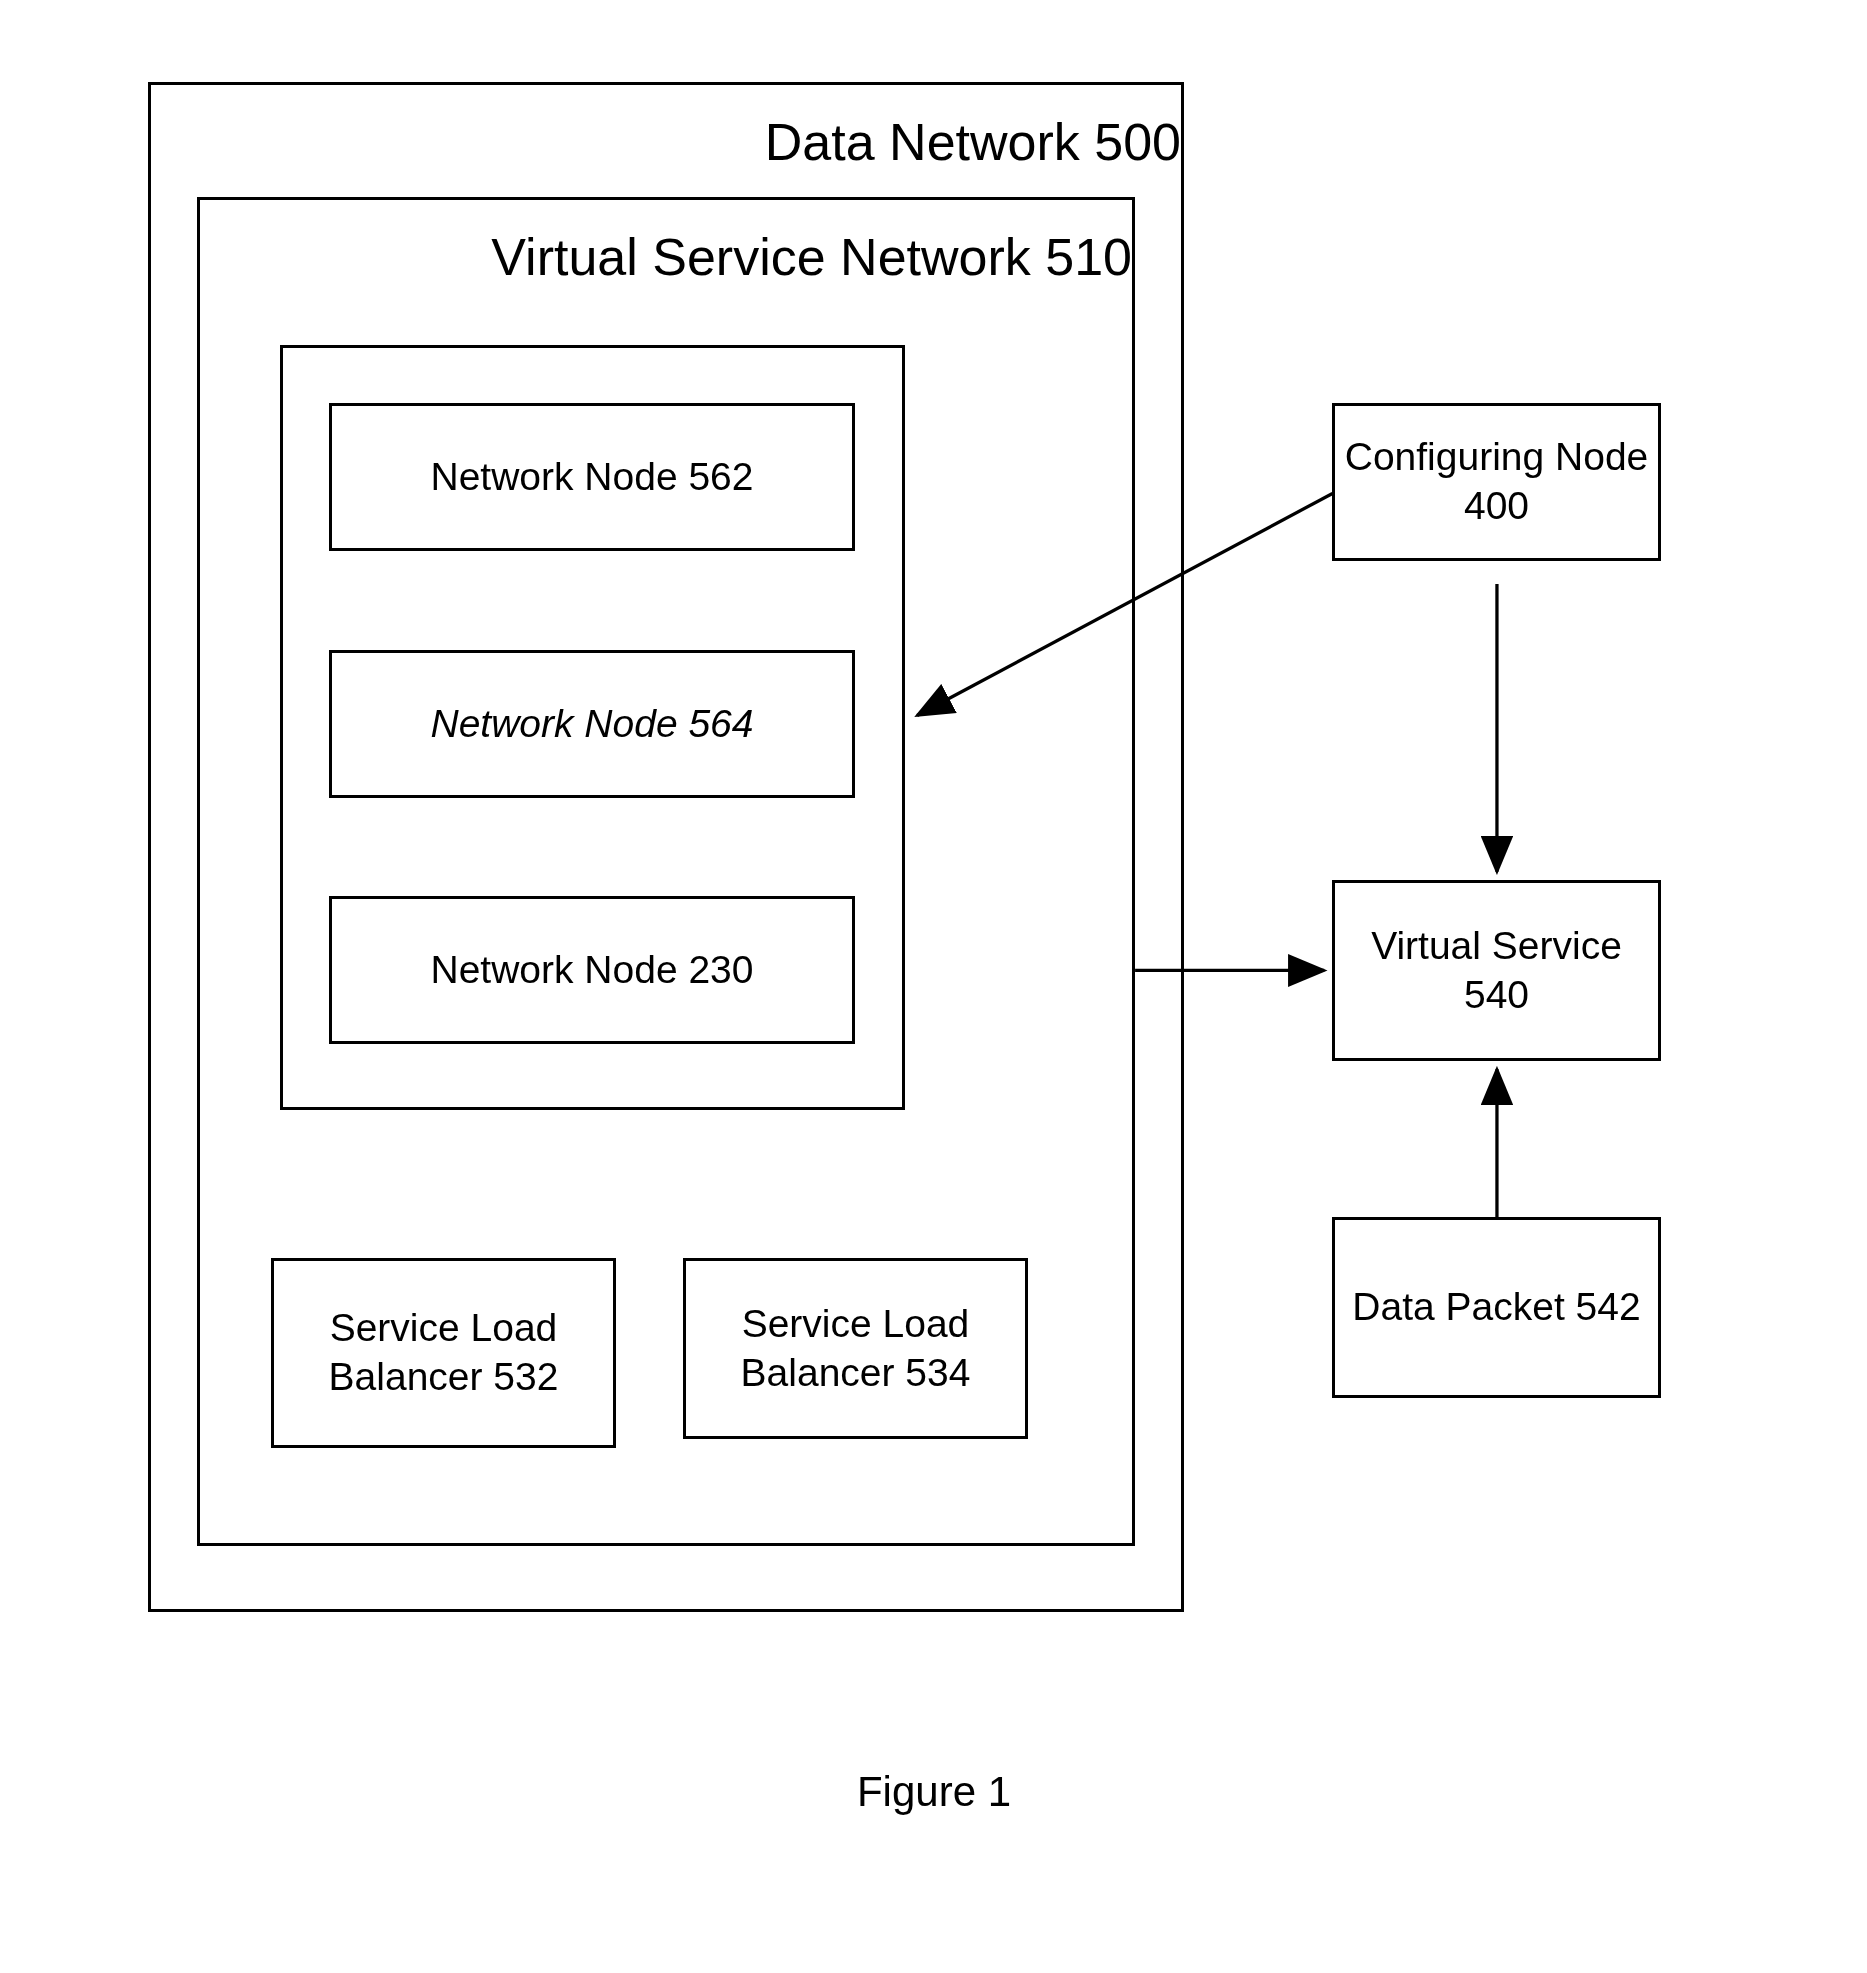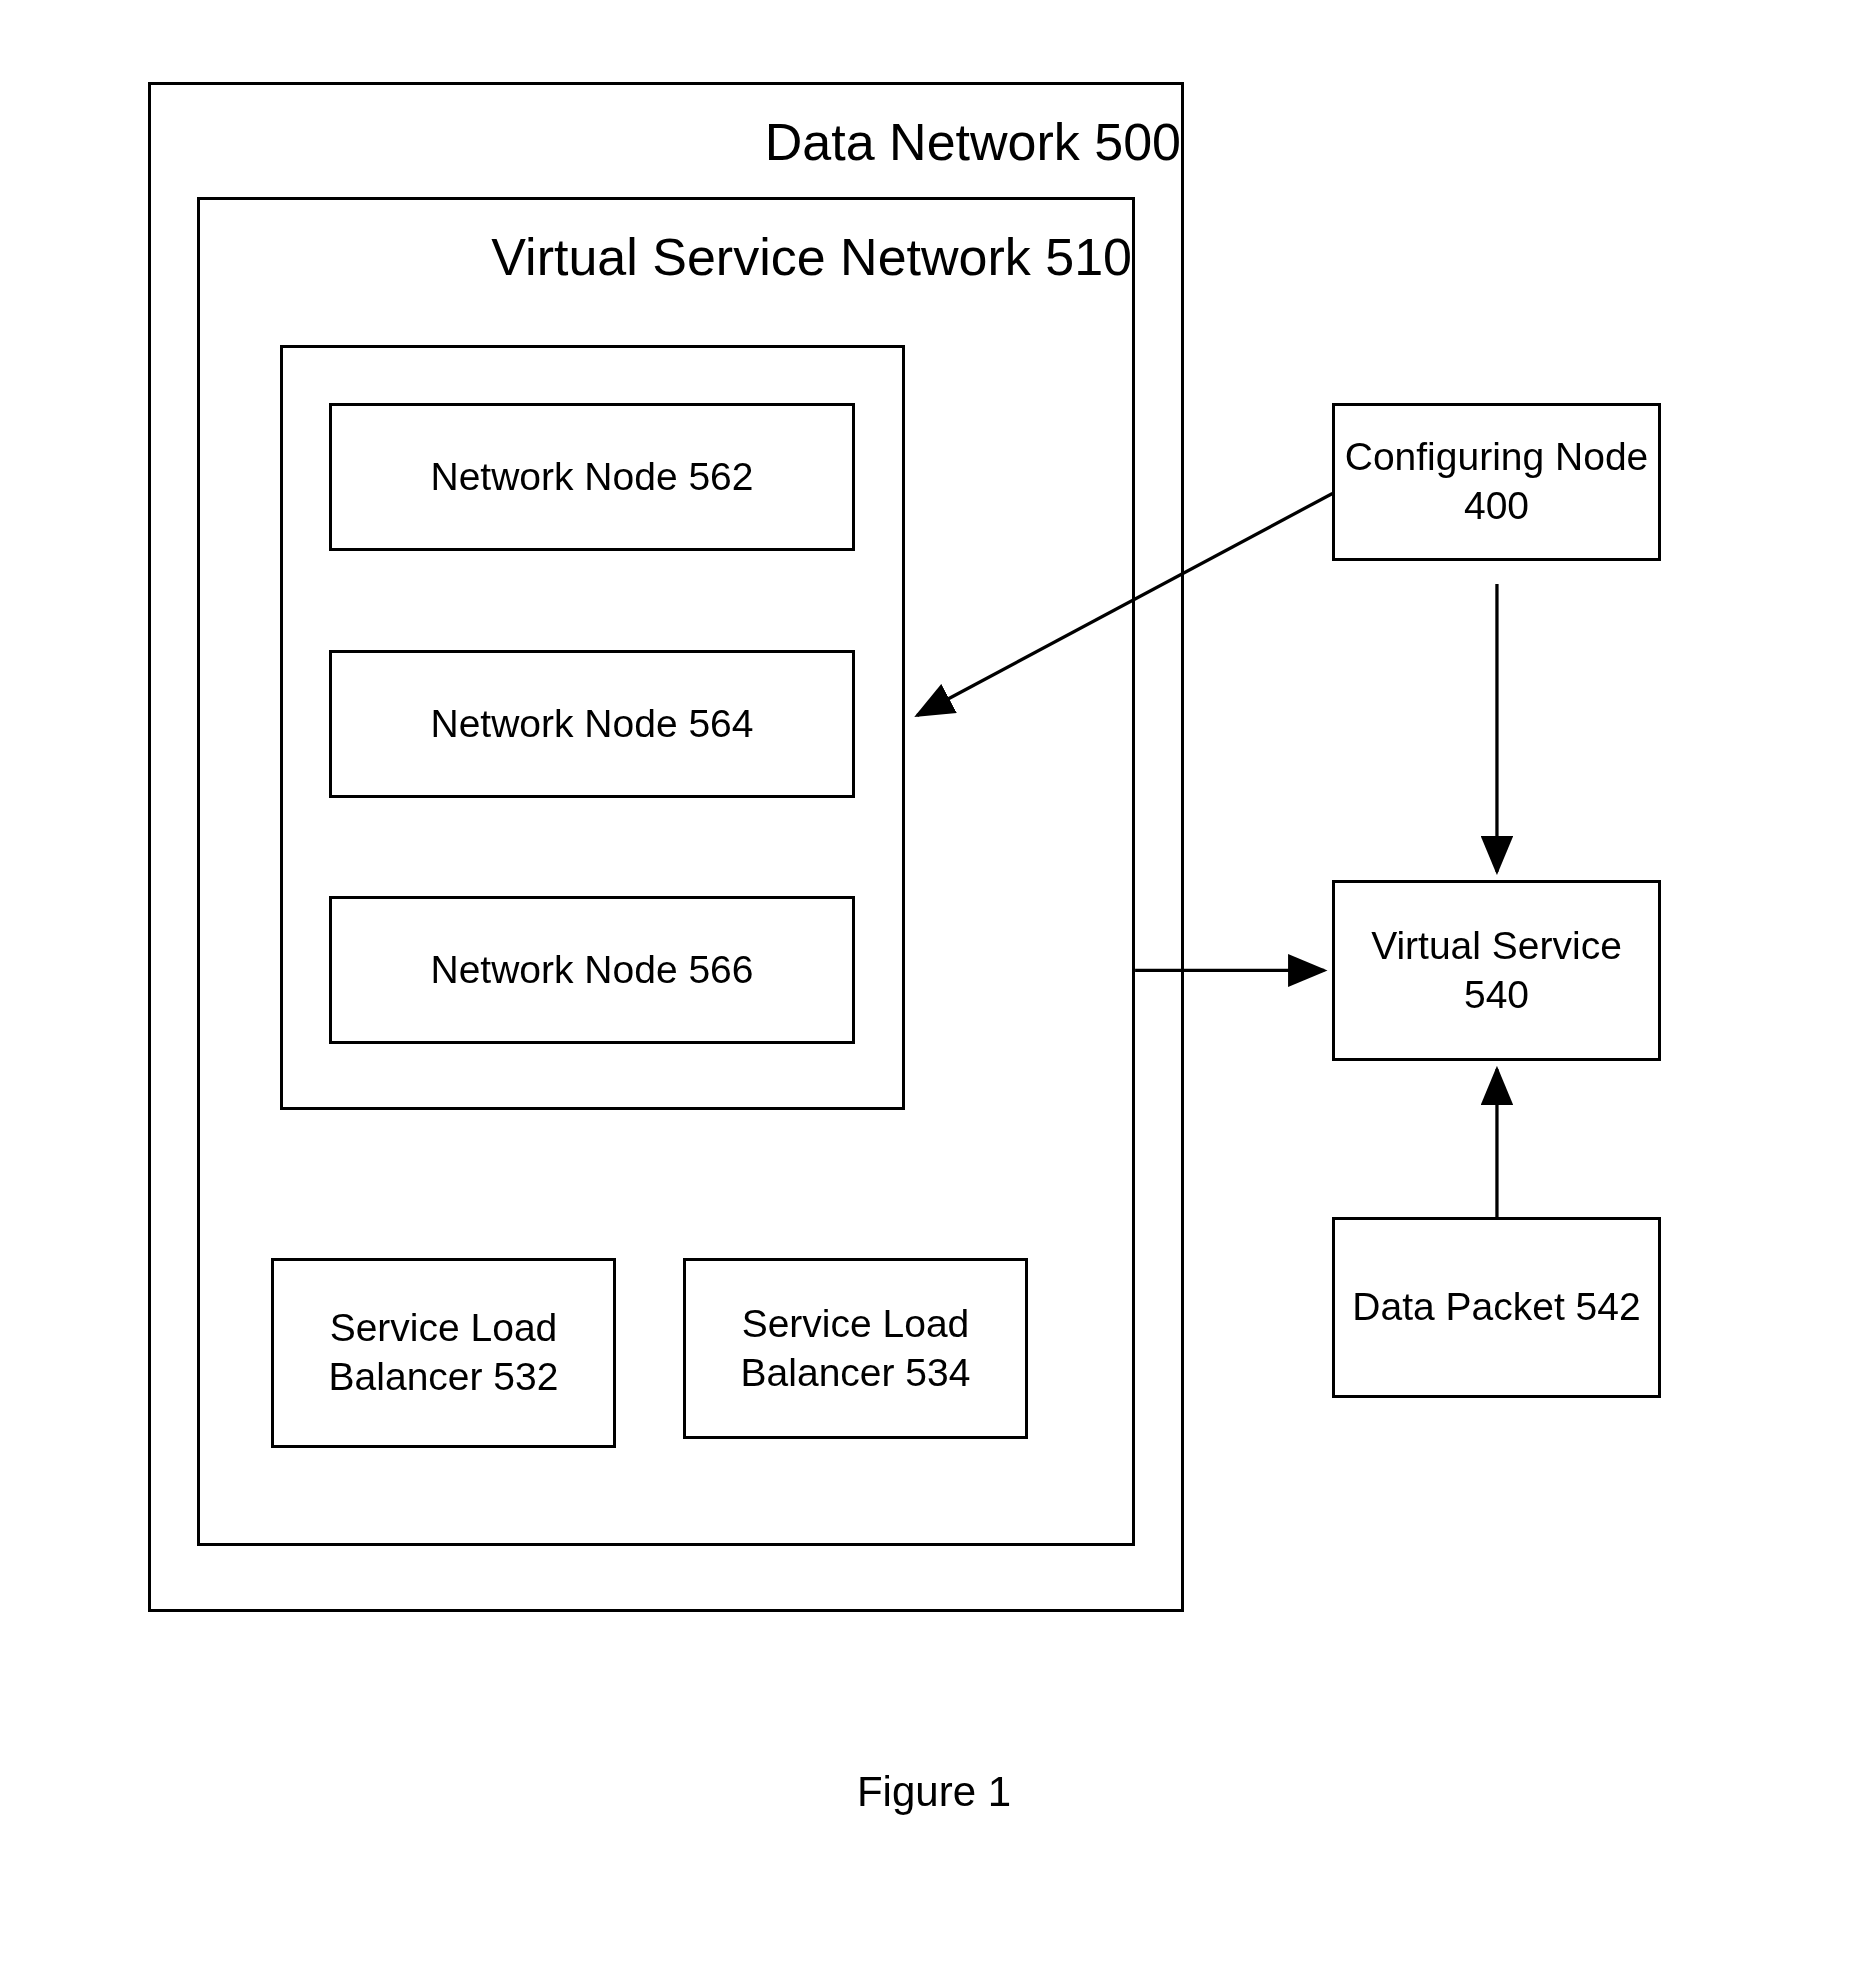--- a/index.html
+++ b/index.html
@@ -50,25 +50,25 @@
 
 <div class="box" style="left:197px; top:197px; width:938px; height:1349px; display:block;">
   <div class="title" style="left:16px; right:0; top:25px;">Virtual Service Network 510</div>
 </div>
 
 <div class="box" style="left:280px; top:345px; width:625px; height:765px; display:block;"></div>
 
 <div class="box" style="left:329px; top:403px; width:526px; height:148px;">
   <span>Network Node 562</span>
 </div>
-<div class="box" style="left:329px; top:650px; width:526px; height:148px;">
+<div class="box" style="left:329px; top:650px; width:526px; height:148px;font-style:italic;">
   <span>Network Node 564</span>
 </div>
 <div class="box" style="left:329px; top:896px; width:526px; height:148px;">
-  <span>Network Node 566</span>
+  <span>Network Node 230</span>
 </div>
 
 <div class="box" style="left:271px; top:1258px; width:345px; height:190px;">
   <span>Service Load Balancer 532</span>
 </div>
 <div class="box" style="left:683px; top:1258px; width:345px; height:181px;">
   <span>Service Load Balancer 534</span>
 </div>
 
 <div class="box" style="left:1332px; top:403px; width:329px; height:158px;">

